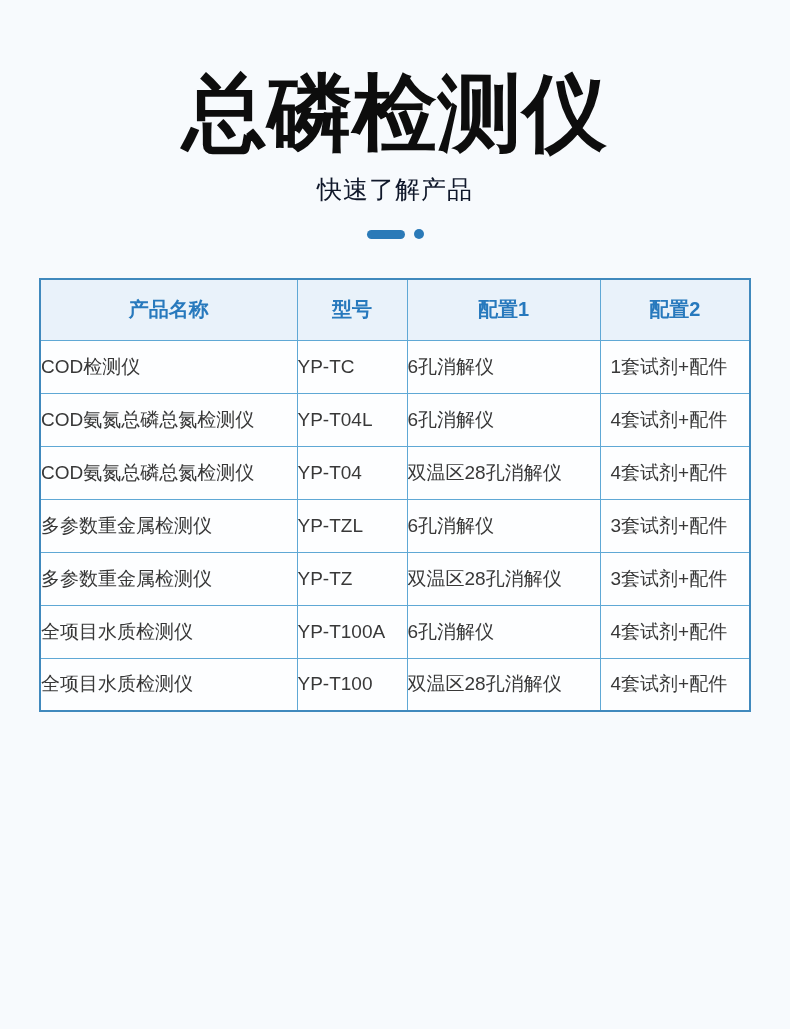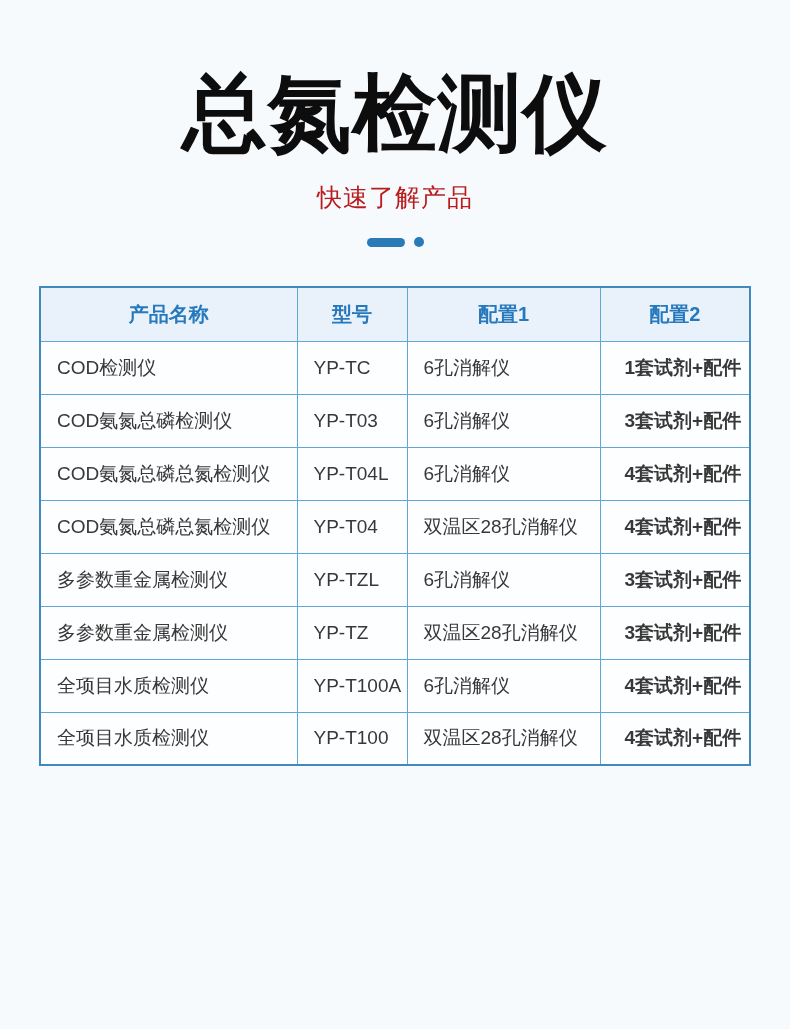--- a/index.html
+++ b/index.html
@@ -25,25 +25,25 @@
     margin-top: 58px;
     text-align: center;
     font-family: "DejaVu Serif", "Liberation Serif", serif;
     font-size: 84px;
     font-weight: 900;
     line-height: 1.3;
     color: #0d0d0d;
     letter-spacing: 1px;
   }
   .page-subtitle {
-    margin-top: 14px;
+    margin-top: 6px;
     text-align: center;
     font-size: 25px;
     font-weight: 400;
-    color: #b91c1c;
+    color: #0f172a;
     letter-spacing: 1px;
   }
   .deco {
     margin-top: 23px;
     height: 10px;
     display: flex;
     align-items: center;
     justify-content: center;
     gap: 9px;
   }
@@ -65,47 +65,47 @@
     border-collapse: collapse;
     table-layout: fixed;
     background: var(--cell-bg);
     border: 2px solid var(--border-outer);
   }
   table.params th, table.params td {
     border: 1px solid var(--border-inner);
     vertical-align: middle;
   }
   table.params th {
-    height: 54px;
+    height: 61px;
     background: var(--header-bg);
     color: var(--header-text);
     font-size: 20px;
     font-weight: 700;
     text-align: center;
   }
   table.params td {
     height: 53px;
     color: var(--cell-text);
     font-size: 19px;
     font-weight: 400;
     text-align: left;
-    padding-left: 16px;
+    padding-left: 0;
     padding-right: 4px;
     background: var(--cell-bg);
     white-space: nowrap;
     overflow: hidden;
   }
-  table.params td.col-3 { padding-left: 24px; font-weight: bold; }
+  table.params td.col-3 { padding-left: 10px; }
 </style>
 </head>
 <body>
 
 <div class="page">
 
-  <h1 class="page-title">总氮检测仪</h1>
+  <h1 class="page-title">总磷检测仪</h1>
 
   <p class="page-subtitle">快速了解产品</p>
 
   <div class="deco">
     <span class="dash"></span>
     <span class="dot"></span>
   </div>
 
   <table class="params">
     <colgroup>
@@ -121,26 +121,20 @@
           <th>配置1</th>
           <th>配置2</th>
         </tr>
     </thead>
     <tbody id="table-body">
         <tr>
           <td class="col-0">COD检测仪</td>
           <td class="col-1">YP-TC</td>
           <td class="col-2">6孔消解仪</td>
           <td class="col-3">1套试剂+配件</td>
-        </tr>
-        <tr>
-          <td class="col-0">COD氨氮总磷检测仪</td>
-          <td class="col-1">YP-T03</td>
-          <td class="col-2">6孔消解仪</td>
-          <td class="col-3">3套试剂+配件</td>
         </tr>
         <tr>
           <td class="col-0">COD氨氮总磷总氮检测仪</td>
           <td class="col-1">YP-T04L</td>
           <td class="col-2">6孔消解仪</td>
           <td class="col-3">4套试剂+配件</td>
         </tr>
         <tr>
           <td class="col-0">COD氨氮总磷总氮检测仪</td>
           <td class="col-1">YP-T04</td>

